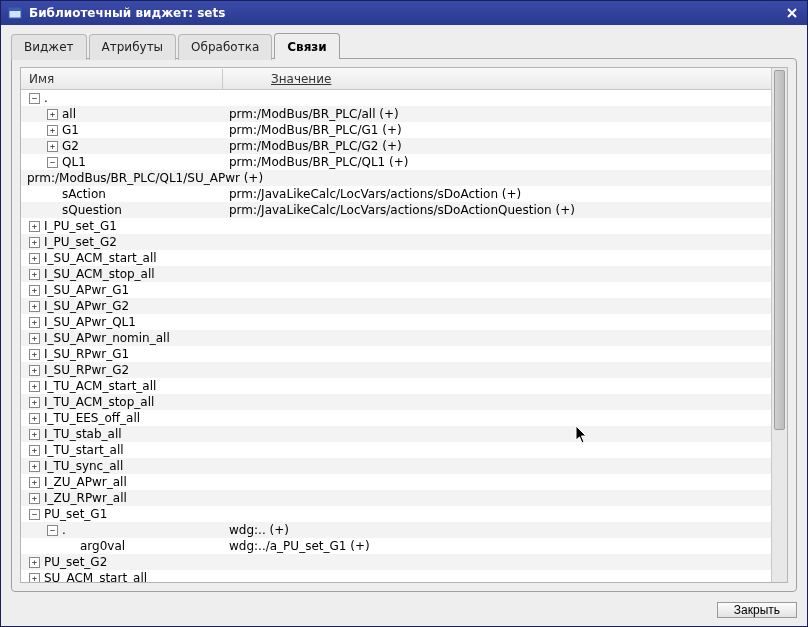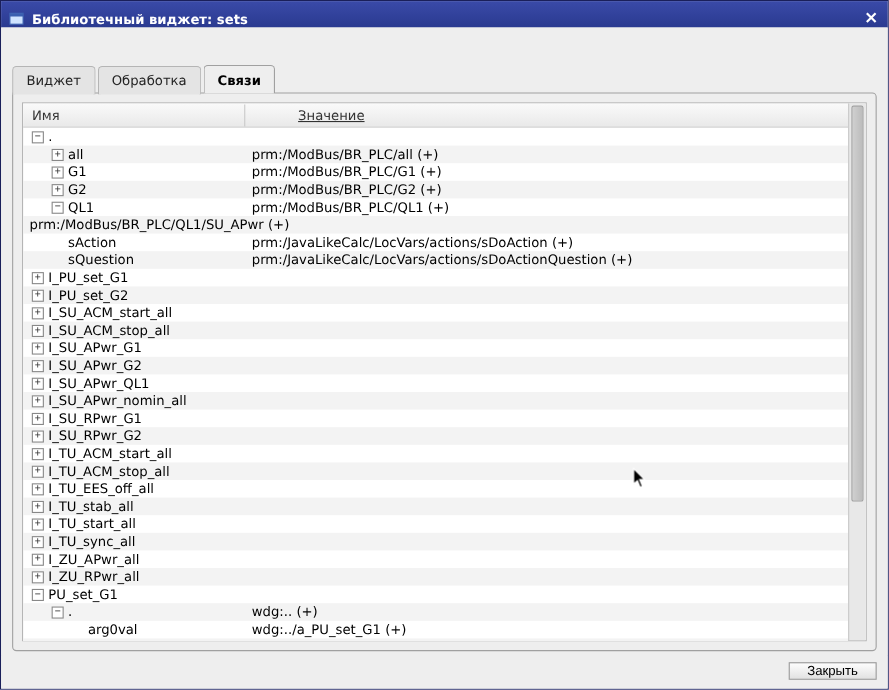--- a/index.html
+++ b/index.html
@@ -14,21 +14,21 @@
   .window {
     width: 808px; height: 627px;
     background: #eeeeee;
     display: flex; flex-direction: column;
     border: 1px solid #1a1f5a;
   }
   .titlebar {
     height: 24px;
     background: linear-gradient(to bottom, #3a4aa8 0%, #2a3a90 100%);
     color: #fff;
-    display: flex; align-items: flex-end;
+    display: flex; align-items: center;
     padding: 0 6px;
     font-weight: bold;
     font-size: 12px;
   }
   .titlebar .appicon {
     width: 16px; height: 16px; margin-right: 6px;
     display: inline-flex; align-items: center; justify-content: center;
   }
   .titlebar .title { flex: 1; }
   .titlebar .closebtn {
@@ -43,21 +43,20 @@
     padding: 8px 10px 4px 10px;
     display: flex; flex-direction: column;
     background: #eeeeee;
     min-height: 0;
   }
   .tabs {
     display: flex;
     gap: 0;
     position: relative;
     z-index: 2;
-    margin-top: 26px;
   }
   .tab {
     padding: 5px 12px;
     border: 1px solid #b5b5b5;
     border-bottom: none;
     border-radius: 4px 4px 0 0;
     background: #e4e4e4;
     margin-right: 2px;
     cursor: pointer;
     color: #222;
@@ -206,20 +205,21 @@
     <span class="closebtn">
       <svg width="12" height="12" viewBox="0 0 12 12">
           <path d="M2 2 L10 10 M10 2 L2 10" stroke="#fff" stroke-width="2"></path>
         </svg>
     </span>
   </div>
 
   <div class="content">
     <div class="tabs">
       <div class="tab">Виджет</div>
+      <div class="tab">Атрибуты</div>
       <div class="tab">Обработка</div>
       <div class="tab active">Связи</div>
     </div>
     <div class="tabpanel">
       <div class="treewrap">
         <div class="tree">
           <div class="treehead">
             <div class="col name">Имя</div>
             <div class="col value">Значение</div>
           </div>

